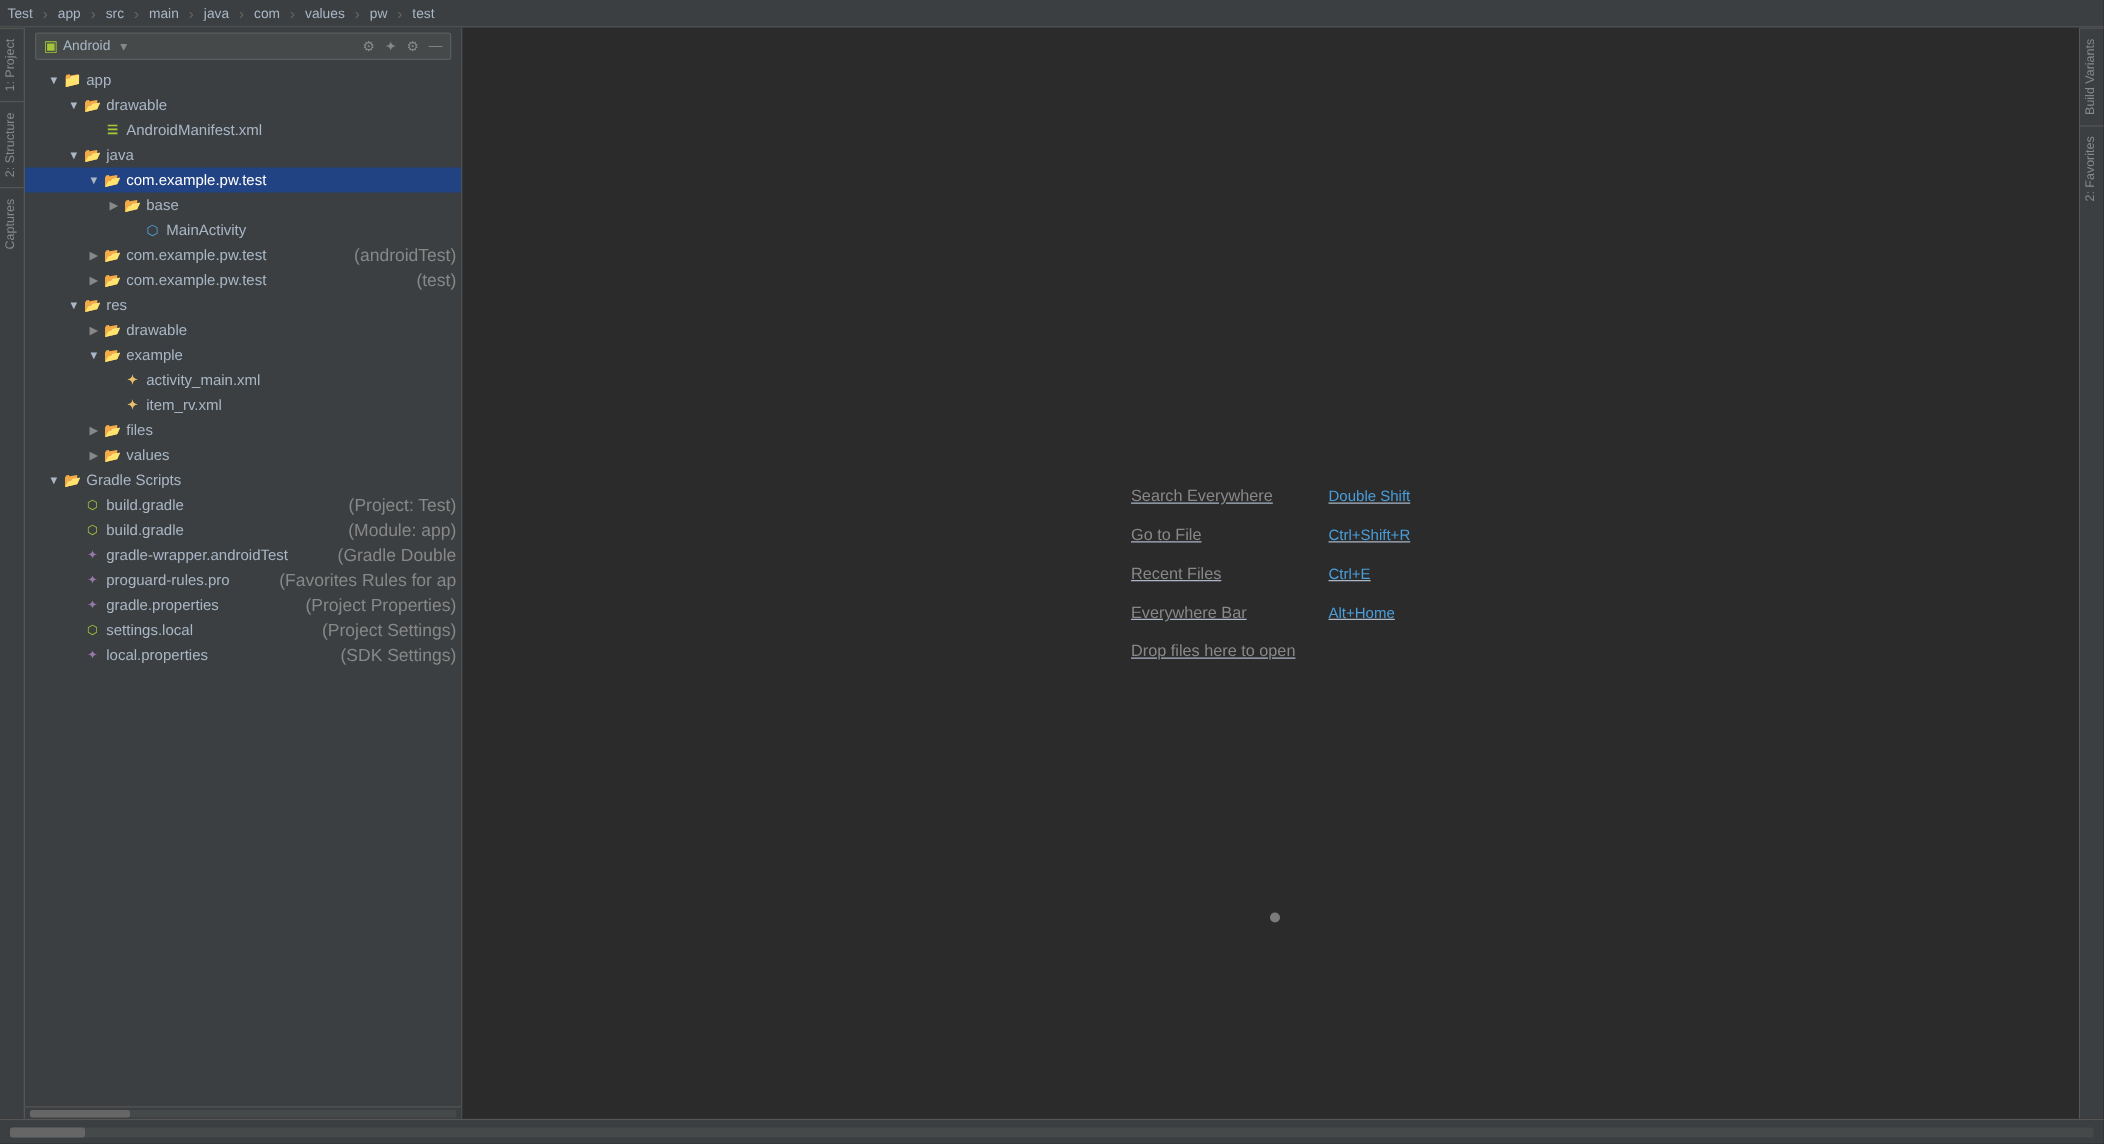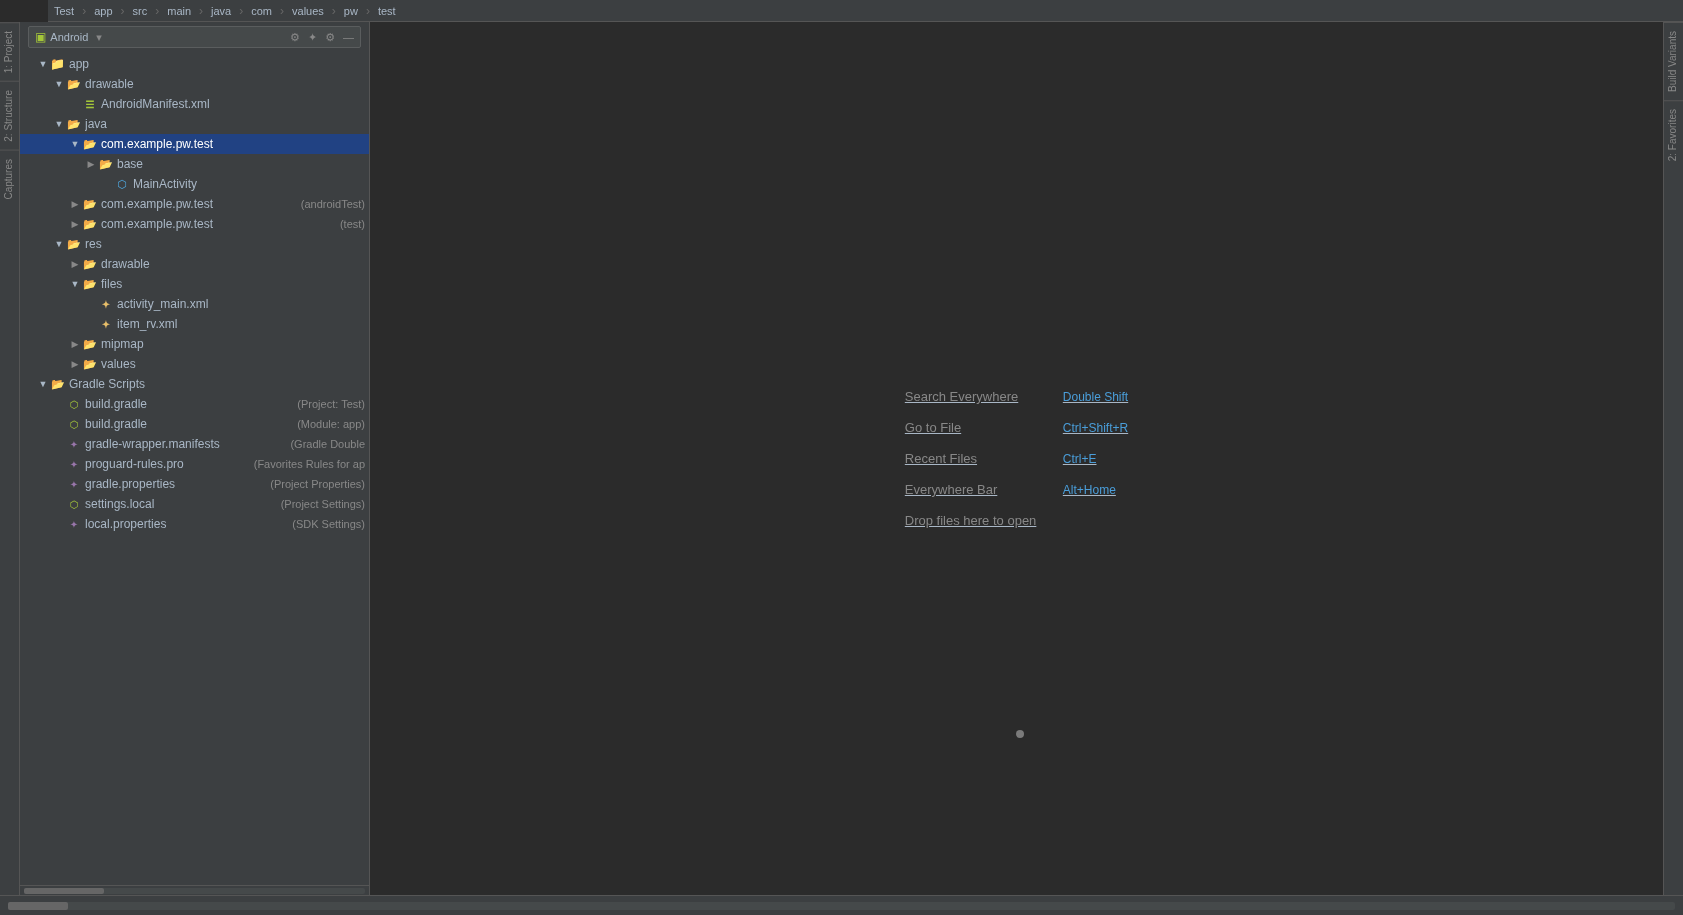--- a/index.html
+++ b/index.html
@@ -18,21 +18,20 @@
     
     .top-bar {
       height: 22px;
       background: #3c3f41;
       display: flex;
       align-items: center;
       padding: 0 6px;
       gap: 8px;
       border-bottom: 1px solid #555;
       flex-shrink: 0;
-      margin-left: 48px;
     }
     .top-bar-item {
       color: #a9b7c6;
       font-size: 11px;
       cursor: pointer;
       display: flex;
       align-items: center;
       gap: 3px;
     }
     .breadcrumb-sep { color: #666; }
@@ -114,21 +113,21 @@
       margin-right: 3px;
     }
     .tree-label {
       flex: 1;
       overflow: hidden;
       text-overflow: ellipsis;
     }
     .tree-label-secondary {
       color: #888;
       margin-left: 4px;
-      font-size: 11px;
+      font-size: 14px;
     }
 
     
     .editor-area {
       flex: 1;
       background: #2b2b2b;
       display: flex;
       flex-direction: column;
       align-items: center;
       justify-content: center;
@@ -351,21 +350,21 @@
         <span class="tree-icon" style="color:#6897bb; font-size:11px;">📂</span>
         <span class="tree-label">drawable</span>
       </div>
 
       <div class="tree-item">
         <span class="tree-indent"></span>
         <span class="tree-indent"></span>
         <span class="tree-indent"></span>
         <span class="tree-arrow expanded">▼</span>
         <span class="tree-icon" style="color:#6897bb; font-size:11px;">📂</span>
-        <span class="tree-label">files</span>
+        <span class="tree-label">example</span>
       </div>
 
       <div class="tree-item">
         <span class="tree-indent"></span>
         <span class="tree-indent"></span>
         <span class="tree-indent"></span>
         <span class="tree-indent"></span>
         <span class="tree-arrow" style="width:14px;"></span>
         <span class="tree-icon" style="color:#e8bf6a; font-size:10px; font-weight:bold;">✦</span>
         <span class="tree-label">activity_main.xml</span>
@@ -380,21 +379,21 @@
         <span class="tree-icon" style="color:#e8bf6a; font-size:10px; font-weight:bold;">✦</span>
         <span class="tree-label">item_rv.xml</span>
       </div>
 
       <div class="tree-item">
         <span class="tree-indent"></span>
         <span class="tree-indent"></span>
         <span class="tree-indent"></span>
         <span class="tree-arrow">▶</span>
         <span class="tree-icon" style="color:#6897bb; font-size:11px;">📂</span>
-        <span class="tree-label">mipmap</span>
+        <span class="tree-label">files</span>
       </div>
 
       <div class="tree-item">
         <span class="tree-indent"></span>
         <span class="tree-indent"></span>
         <span class="tree-indent"></span>
         <span class="tree-arrow">▶</span>
         <span class="tree-icon" style="color:#6897bb; font-size:11px;">📂</span>
         <span class="tree-label">values</span>
       </div>
@@ -422,21 +421,21 @@
         <span class="tree-icon" style="color:#a4c639; font-size:10px;">⬡</span>
         <span class="tree-label">build.gradle</span>
         <span class="tree-label-secondary">(Module: app)</span>
       </div>
 
       <div class="tree-item">
         <span class="tree-indent"></span>
         <span class="tree-indent"></span>
         <span class="tree-arrow" style="width:14px;"></span>
         <span class="tree-icon" style="color:#9876aa; font-size:10px;">✦</span>
-        <span class="tree-label">gradle-wrapper.manifests</span>
+        <span class="tree-label">gradle-wrapper.androidTest</span>
         <span class="tree-label-secondary">(Gradle Double</span>
       </div>
 
       <div class="tree-item">
         <span class="tree-indent"></span>
         <span class="tree-indent"></span>
         <span class="tree-arrow" style="width:14px;"></span>
         <span class="tree-icon" style="color:#9876aa; font-size:10px;">✦</span>
         <span class="tree-label">proguard-rules.pro</span>
         <span class="tree-label-secondary">(Favorites Rules for ap</span>

